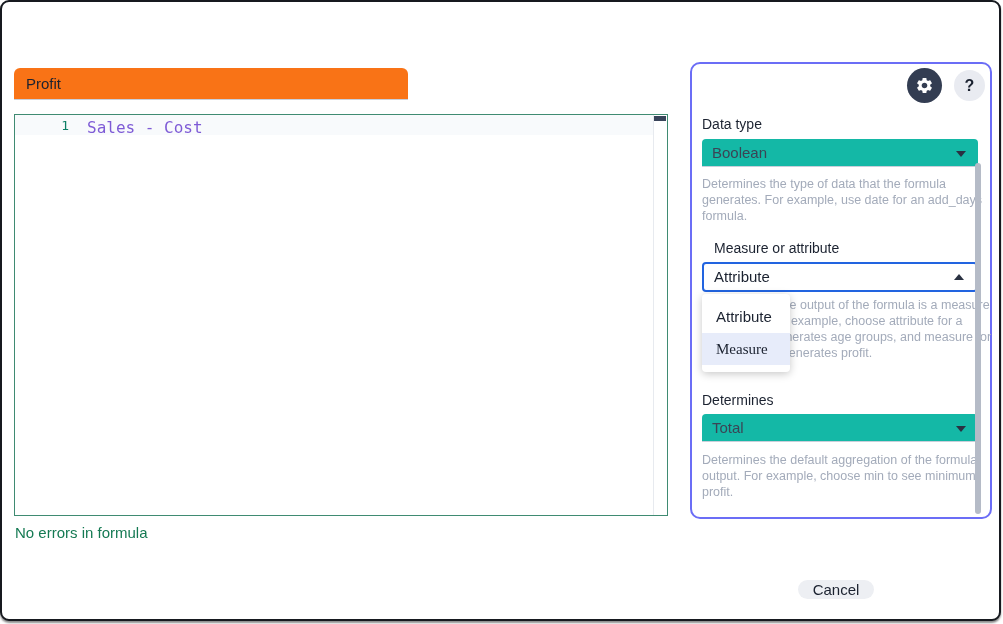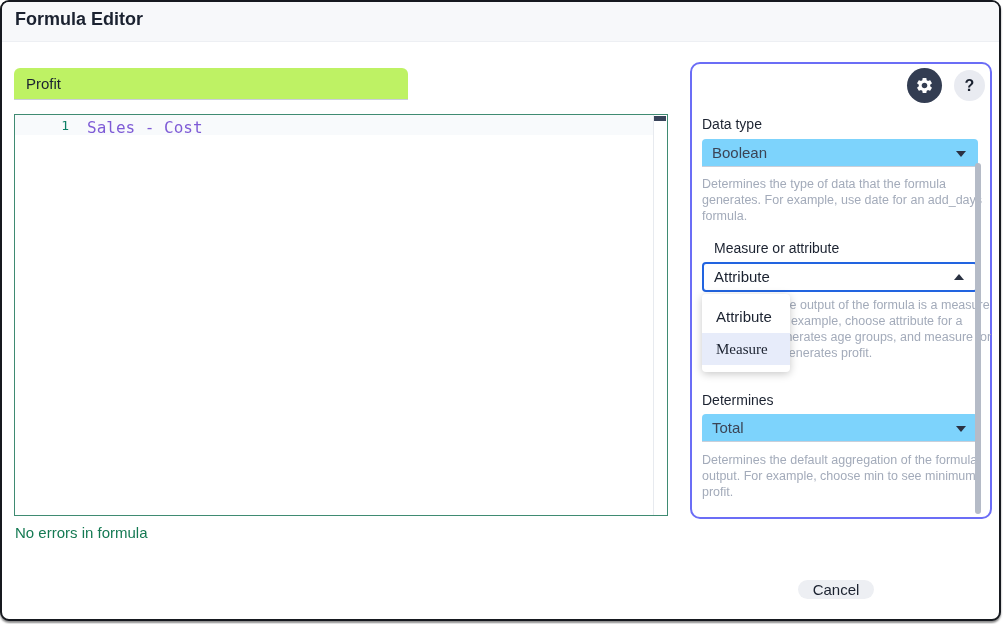--- a/index.html
+++ b/index.html
@@ -7,21 +7,21 @@
   .screen { position:relative; width:1003px; height:624px; background:#fff; overflow:hidden; }
   .window { position:absolute; left:0; top:0; width:1001px; height:621px;
             border:2px solid #16191f; border-radius:9px; background:#fff;
             box-shadow:0 2px 2px rgba(0,0,0,.45); overflow:hidden; }
 
   .header { position:absolute; top:0; left:0; right:0; height:40px;
             background:#f7f8fa; border-bottom:1px solid #edeff3; }
   .title  { position:absolute; left:13px; top:7px; font-size:18px; font-weight:700; color:#1b2230; }
 
   .name-input { position:absolute; left:12px; top:66px; width:394px; height:32px;
-                background:#bef264; border:none; border-bottom:1px solid #c9cfda;
+                background:#f97316; border:none; border-bottom:1px solid #c9cfda;
                 border-radius:6px 6px 0 0; padding:0 12px; font-size:15px; color:#1b2230;
                 font-family:"Liberation Sans",sans-serif; outline:none; }
 
   .editor { position:absolute; left:12px; top:112px; width:654px; height:402px;
             border:1px solid #3f8b72; background:#fff; }
   .active-line { position:absolute; top:0; left:0; right:14px; height:20px; background:#f8fafc; }
   .line-no { position:absolute; top:3px; left:0; width:54px; text-align:right;
              font-family:"DejaVu Sans Mono",monospace; font-size:13px; color:#0d7f66; }
   .code { position:absolute; top:3px; left:72px;
           font-family:"DejaVu Sans Mono",monospace; font-size:16px; color:#7e5bd6; }
@@ -33,21 +33,21 @@
   .panel { position:absolute; left:688px; top:60px; width:302px; height:457px;
            border:2px solid #6b6df6; border-radius:10px; background:#fff; }
   .gear-btn { position:absolute; left:215px; top:4px; width:35px; height:35px; border:none;
               border-radius:50%; background:#333d52; cursor:pointer;
               display:flex; align-items:center; justify-content:center; }
   .help-btn { position:absolute; left:262px; top:6px; width:31px; height:31px; border:none;
               border-radius:50%; background:#e9ebf1; color:#1b2230; font-size:16px;
               font-weight:700; cursor:pointer; font-family:"Liberation Sans",sans-serif; }
 
   .fld-label { position:absolute; left:10px; font-size:14px; color:#1b2230; }
-  .select { position:absolute; left:10px; width:276px; height:28px; background:#7dd3fc;
+  .select { position:absolute; left:10px; width:276px; height:28px; background:#14b8a6;
             border-bottom:1px solid #c9cfda; border-radius:4px 4px 0 0;
             font-size:15px; color:#3b4455; line-height:28px; padding-left:10px; cursor:pointer; }
   .select.focused { height:30px; background:#fff; border:2px solid #2264e0; border-radius:4px;
                     line-height:26px; color:#1b2230; }
   .caret-down { position:absolute; right:12px; top:12px; width:0; height:0;
                 border-left:5px solid transparent; border-right:5px solid transparent;
                 border-top:6px solid #2a3142; }
   .select.focused .caret-up { position:absolute; right:12px; top:10px; width:0; height:0;
                 border-left:5px solid transparent; border-right:5px solid transparent;
                 border-bottom:6px solid #2a3142; }
@@ -77,23 +77,20 @@
          font-size:15px; cursor:pointer; font-family:"Liberation Sans",sans-serif; }
   .btn-cancel { left:796px; width:76px; background:#edeff3; color:#1b2230; }
   .btn-save { left:904px; width:78px; background:#2c70e8; color:#fff;margin-top:40px; }
 </style>
 </head>
 <body>
 
 <div class="screen">
   <div class="window">
 
-    <div class="header">
-      <div class="title">Formula Editor</div>
-    </div>
 
     <input class="name-input" type="text" value="Profit" style="">
 
     <div class="editor">
       <div class="active-line"></div>
       <span class="line-no">1</span>
       <span class="code">Sales - Cost</span>
       <div class="ed-track"></div>
       <div class="ed-thumb"></div>
     </div>

